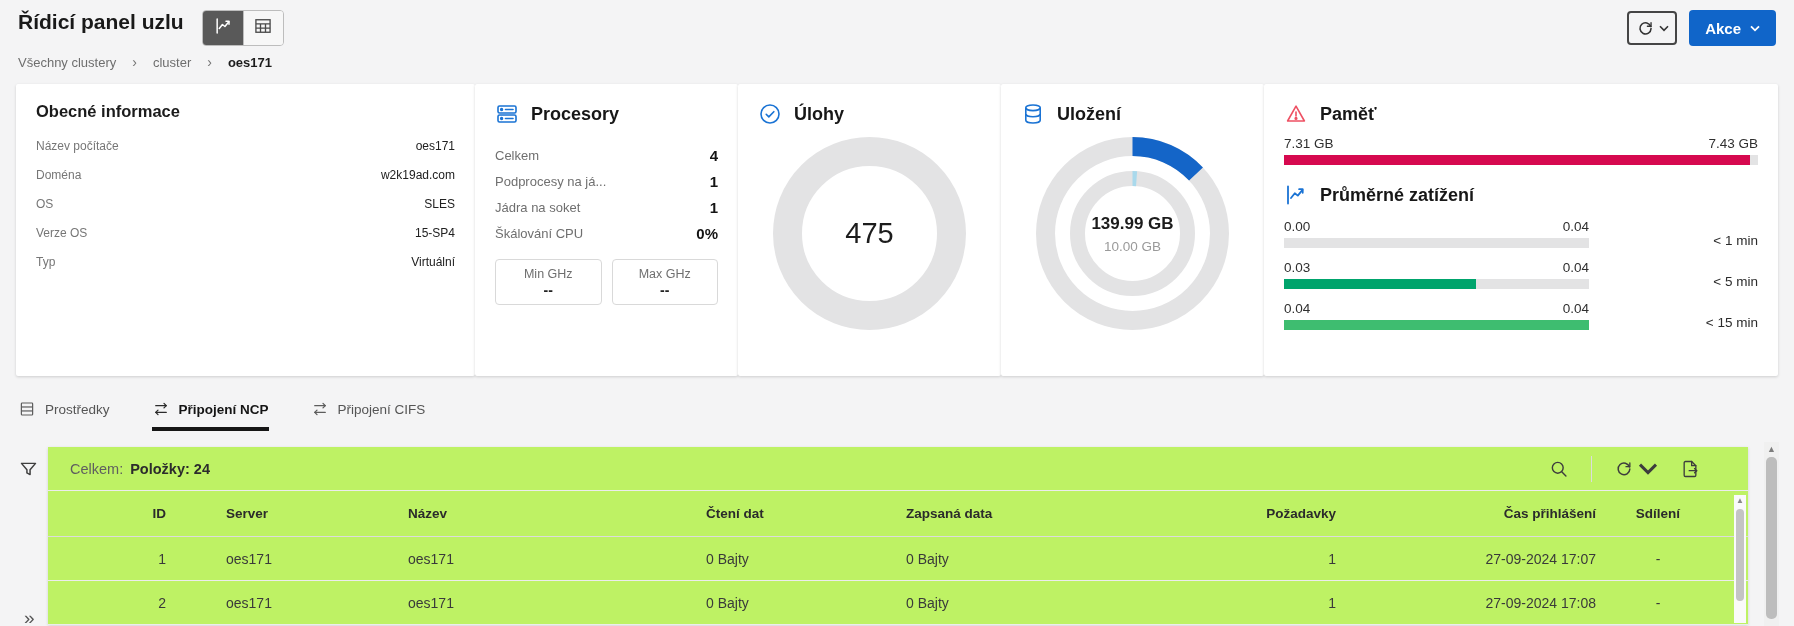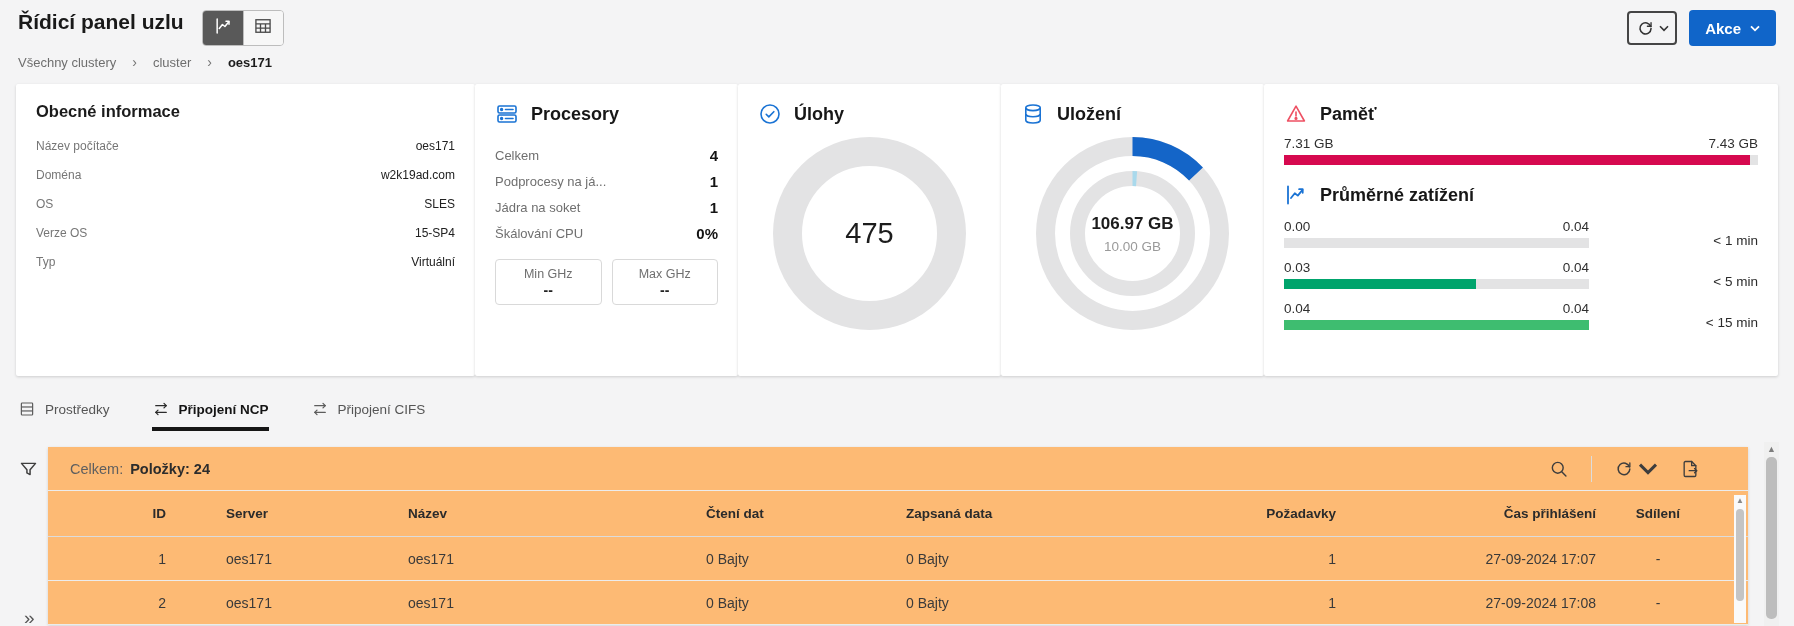--- a/index.html
+++ b/index.html
@@ -78,21 +78,21 @@
   .tab { display:flex; align-items:center; gap:9px; font-size:13.5px; color:#555; padding-bottom:13px; position:relative; cursor:pointer; }
   .tab svg { width:18px; height:18px; }
   .tab.active { color:#141414; font-weight:bold; }
   .tab.active::after { content:""; position:absolute; left:0; right:0; bottom:0; height:4px; background:#161616; }
 
   
   .table-section { position:relative; margin-top:16px; height:178px; }
   .filter-btn { position:absolute; left:18px; top:12px; color:#3f3f3f; cursor:pointer; }
   .filter-btn svg { width:21px; height:21px; }
   .expand-chevron { position:absolute; left:24px; bottom:-4px; color:#555; font-size:19px; cursor:pointer; }
-  .table-card { position:absolute; left:48px; top:0; width:1700px; bottom:0; background:#fdba74; box-shadow:0 1px 3px rgba(0,0,0,0.14); overflow:hidden; }
+  .table-card { position:absolute; left:48px; top:0; width:1700px; bottom:0; background:#bef264; box-shadow:0 1px 3px rgba(0,0,0,0.14); overflow:hidden; }
   .table-toolbar { height:44px; display:flex; align-items:center; padding:0 22px; border-bottom:1px solid #ececec; }
   .summary-label { font-size:14.5px; color:#5f5f5f; }
   .summary-value { font-size:14.5px; font-weight:bold; color:#2c2c2c; margin-left:7px; }
   .toolbar-icons { margin-left:auto; display:flex; align-items:center; gap:22px; color:#3d3d3d; padding-right:26px; }
   .toolbar-icons .tbtn { display:flex; align-items:center; gap:4px; cursor:pointer; }
   .toolbar-icons svg { width:20px; height:20px; }
   .v-divider { width:1px; height:26px; background:#dcdcdc; }
 
   .trow { display:grid; grid-template-columns:90px 200px 340px 200px 240px 190px 260px 1fr; align-items:center; padding:0 28px 0 28px; }
   .thead-row { height:46px; font-size:13.5px; font-weight:bold; color:#2b2b2b; border-bottom:1px solid #dcdcdc; }
@@ -259,21 +259,21 @@
         <span>Uložení</span>
       </div>
       <div class="donut-wrap">
         <svg width="195" height="195" viewBox="0 0 195 195">
           <circle cx="97.5" cy="97.5" r="87" fill="none" stroke="#e3e3e4" stroke-width="19"></circle>
           <circle cx="97.5" cy="97.5" r="87" fill="none" stroke="#1465c8" stroke-width="19" transform="rotate(-90 97.5 97.5)" stroke-dasharray="71.06282582420111 546.637121724624"></circle>
           <circle cx="97.5" cy="97.5" r="55" fill="none" stroke="#e3e3e4" stroke-width="15"></circle>
           <circle cx="97.5" cy="97.5" r="55" fill="none" stroke="#a9d9ec" stroke-width="15" transform="rotate(-90 97.5 97.5)" stroke-dasharray="4.1469023027385274 345.57519189487726"></circle>
         </svg>
         <div class="donut-center">
-          <span class="storage-primary">106.97 GB</span>
+          <span class="storage-primary">139.99 GB</span>
           <span class="storage-secondary">10.00 GB</span>
         </div>
       </div>
     </div>
 
     <div class="card card-memory">
       <div class="card-head">
         <svg class="ic-red" viewBox="0 0 24 24" fill="none" stroke="currentColor" stroke-width="1.6" stroke-linecap="round" stroke-linejoin="round">
           <path d="M12 4.2 3.6 19h16.8z"></path>
             <line x1="12" y1="10" x2="12" y2="14"></line>

